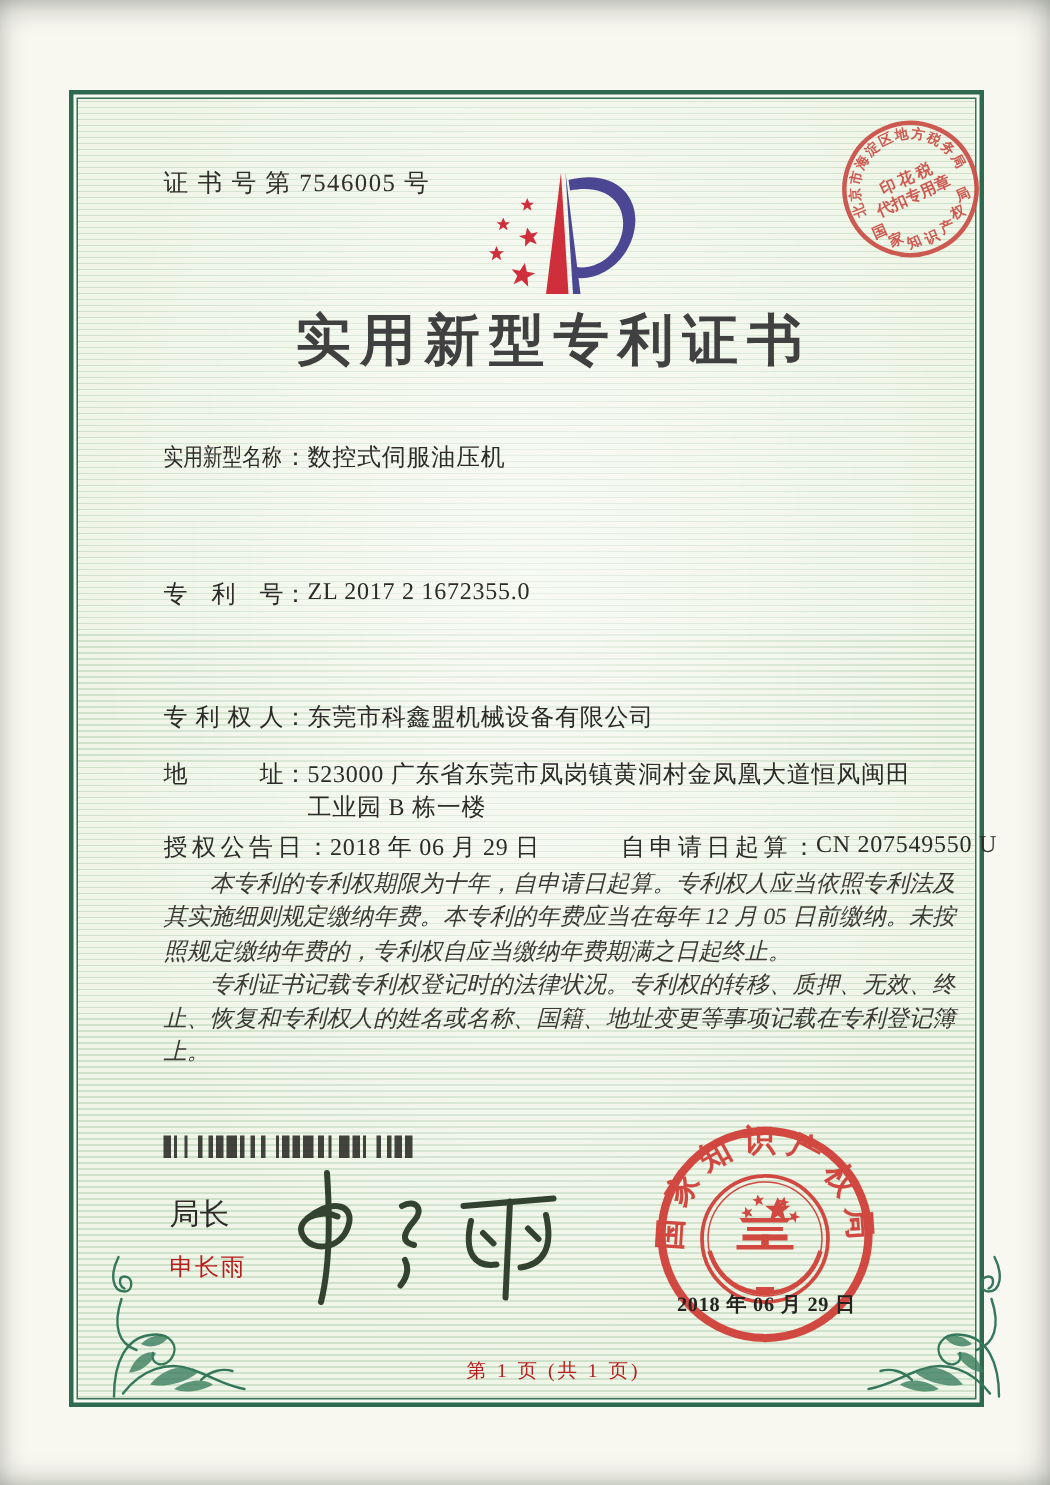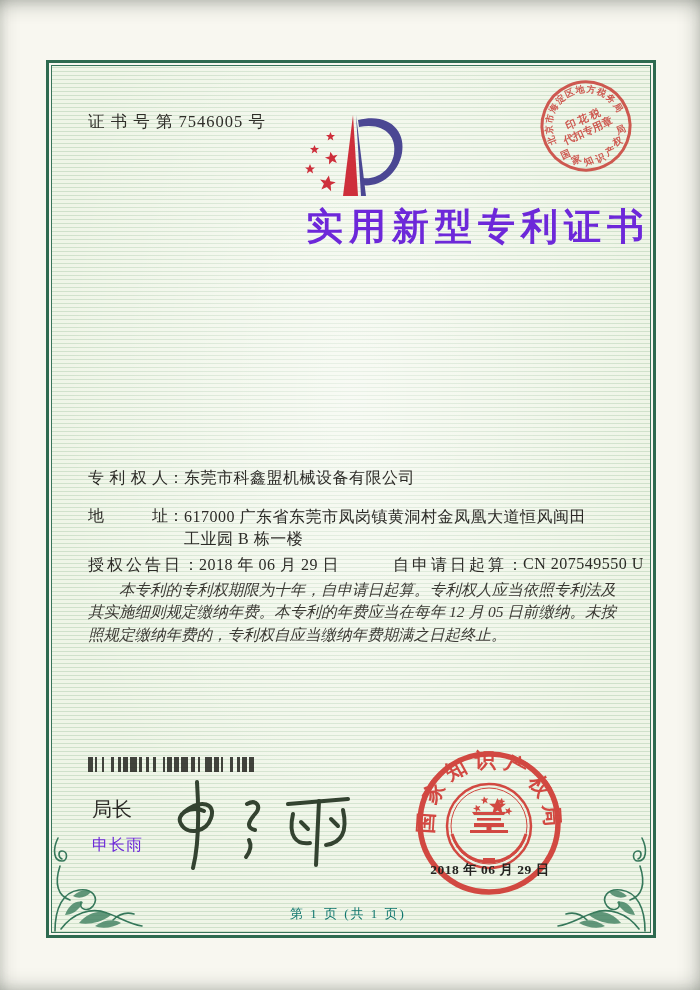--- a/index.html
+++ b/index.html
@@ -20,50 +20,50 @@
     position:absolute;left:46px;top:60px;width:604px;height:872px;
     border:3px solid #2e6a50;
   }
   .frame-inner{
     position:absolute;inset:2px;border:1px solid #38745a;
     background:
       radial-gradient(ellipse at 50% 38%, rgba(255,255,255,.55), rgba(255,255,255,0) 72%),
       repeating-linear-gradient(0deg, rgba(110,165,115,.25) 0 1px, rgba(110,165,115,0) 1px 4px),
       #eff5e7;
   }
-  .content{position:absolute;inset:0;z-index:20;}
+  .content{position:absolute;inset:0;z-index:20;margin-left:21px;}
   .abs{position:absolute;}
 
   .cert-no{left:88px;top:111px;font-size:16.5px;letter-spacing:1px;color:#2f2e29;}
-  .title{left:46px;top:202px;width:604px;text-align:right;font-size:37px;
-         font-weight:bold;letter-spacing:6px;color:#6d28d9;}
+  .title{left:46px;top:202px;width:604px;text-align:center;font-size:37px;
+         font-weight:bold;letter-spacing:6px;color:#404040;}
 
   .row{left:88px;font-size:16px;color:#2c2b27;white-space:nowrap;}
   .lab{display:inline-block;width:80px;text-align:justify;text-align-last:justify;vertical-align:top;}
   .lab.tight{transform:scaleX(.82);transform-origin:left center;width:96px;margin-right:-16px;}
   .colon{display:inline-block;width:16px;vertical-align:top;}
   .val{display:inline-block;vertical-align:top;letter-spacing:.5px;}
   .val.wrap{white-space:normal;width:442px;line-height:22px;}
   .grant-left .lab2,.grant-right .lab2{letter-spacing:3px;}
   .grant-right{left:393px;}
 
   .paras{left:88px;top:579px;width:528px;font-size:15.5px;line-height:22.4px;
          text-align:justify;font-style:italic;color:#3b3a34;}
   .paras p{margin:0;text-indent:2em;}
 
   .barcode{left:88px;top:757px;width:166px;height:15px;display:flex;align-items:stretch;opacity:.85;}
   .barcode div{height:100%;}
 
   .director-title{left:92px;top:796px;font-size:20px;color:#2c2b27;}
-  .director-name{left:92px;top:835px;font-size:16px;color:#6d28d9;letter-spacing:1px;}
+  .director-name{left:92px;top:835px;font-size:16px;color:#b91c1c;letter-spacing:1px;}
   .sig{left:150px;top:770px;}
   .seal{left:414px;top:748px;mix-blend-mode:multiply;}
   .seal-date{left:420px;top:861px;width:140px;text-align:center;font-size:13.5px;
              font-weight:bold;color:#232320;letter-spacing:.5px;}
-  .footer{left:46px;top:905px;width:604px;text-align:center;font-size:13px;color:#0f766e;letter-spacing:2px;}
+  .footer{left:46px;top:905px;width:604px;text-align:center;font-size:13px;color:#b91c1c;letter-spacing:2px;}
 
   .fl{left:49px;top:834px;}
   .fl.right{left:556px;transform:scaleX(-1);}
   .tax{left:536px;top:76px;transform:rotate(-24deg);mix-blend-mode:multiply;opacity:.92;}
   .taxArcChar{font-size:9.5px;fill:#cb4b43;font-weight:bold;}
 </style>
 </head>
 <body>
 
 <div class="scan">
@@ -109,41 +109,48 @@
         <path d="M61,3 L51,84 L66,84 Z"></path>
       </g>
       <g fill="#4b4793">
         <path d="M64,3 L69,84 L74,84 Z"></path>
         <path d="M66,8 C98,0 114,20 110,41 C106,63 86,76 70,73 L71,66 C85,68 99,58 102,42 C105,24 92,10 67,15 Z"></path>
       </g>
     </svg>
 
     <div class="abs title">实用新型专利证书</div>
 
-
-
+    <div class="abs row" style="top:295px">
+      <span class="lab tight">实用新型名称</span><span class="colon">：</span><span class="val">数控式伺服油压机</span>
+    </div>
+
+
+    <div class="abs row" style="top:386px">
+      <span class="lab">专利号</span><span class="colon">：</span><span class="val">ZL 2017 2 1672355.0</span>
+    </div>
 
 
     <div class="abs row" style="top:468px">
       <span class="lab">专利权人</span><span class="colon">：</span><span class="val">东莞市科鑫盟机械设备有限公司</span>
     </div>
 
     <div class="abs row" style="top:506px">
-      <span class="lab">地址</span><span class="colon">：</span><span class="val wrap"><span>617000 广东省东莞市凤岗镇黄洞村金凤凰大道恒风闽田</span><br><span>工业园 B 栋一楼</span></span>
+      <span class="lab">地址</span><span class="colon">：</span><span class="val wrap"><span>523000 广东省东莞市凤岗镇黄洞村金凤凰大道恒风闽田</span><br><span>工业园 B 栋一楼</span></span>
     </div>
 
     <div class="abs row grant-left" style="top:555px">
       <span class="lab2">授权公告日</span><span class="colon">：</span><span class="val">2018 年 06 月 29 日</span>
     </div>
     <div class="abs row grant-right" style="top:555px">
       <span class="lab2">自申请日起算</span><span class="colon">：</span><span class="val">CN 207549550 U</span>
     </div>
 
     <div class="abs paras">
       <p>本专利的专利权期限为十年，自申请日起算。专利权人应当依照专利法及其实施细则规定缴纳年费。本专利的年费应当在每年 12 月 05 日前缴纳。未按照规定缴纳年费的，专利权自应当缴纳年费期满之日起终止。</p>
+      <p>专利证书记载专利权登记时的法律状况。专利权的转移、质押、无效、终止、恢复和专利权人的姓名或名称、国籍、地址变更等事项记载在专利登记簿上。</p>
     </div>
 
     <div class="abs barcode" id="barcode">
         <div style="width: 4.67606px; background: rgb(36, 36, 31);"></div>
         <div style="width: 2.33803px; background: transparent;"></div>
         <div style="width: 2.33803px; background: rgb(36, 36, 31);"></div>
         <div style="width: 4.67606px; background: transparent;"></div>
         <div style="width: 2.33803px; background: rgb(36, 36, 31);"></div>
         <div style="width: 7.01408px; background: transparent;"></div>
         <div style="width: 2.33803px; background: rgb(36, 36, 31);"></div>

